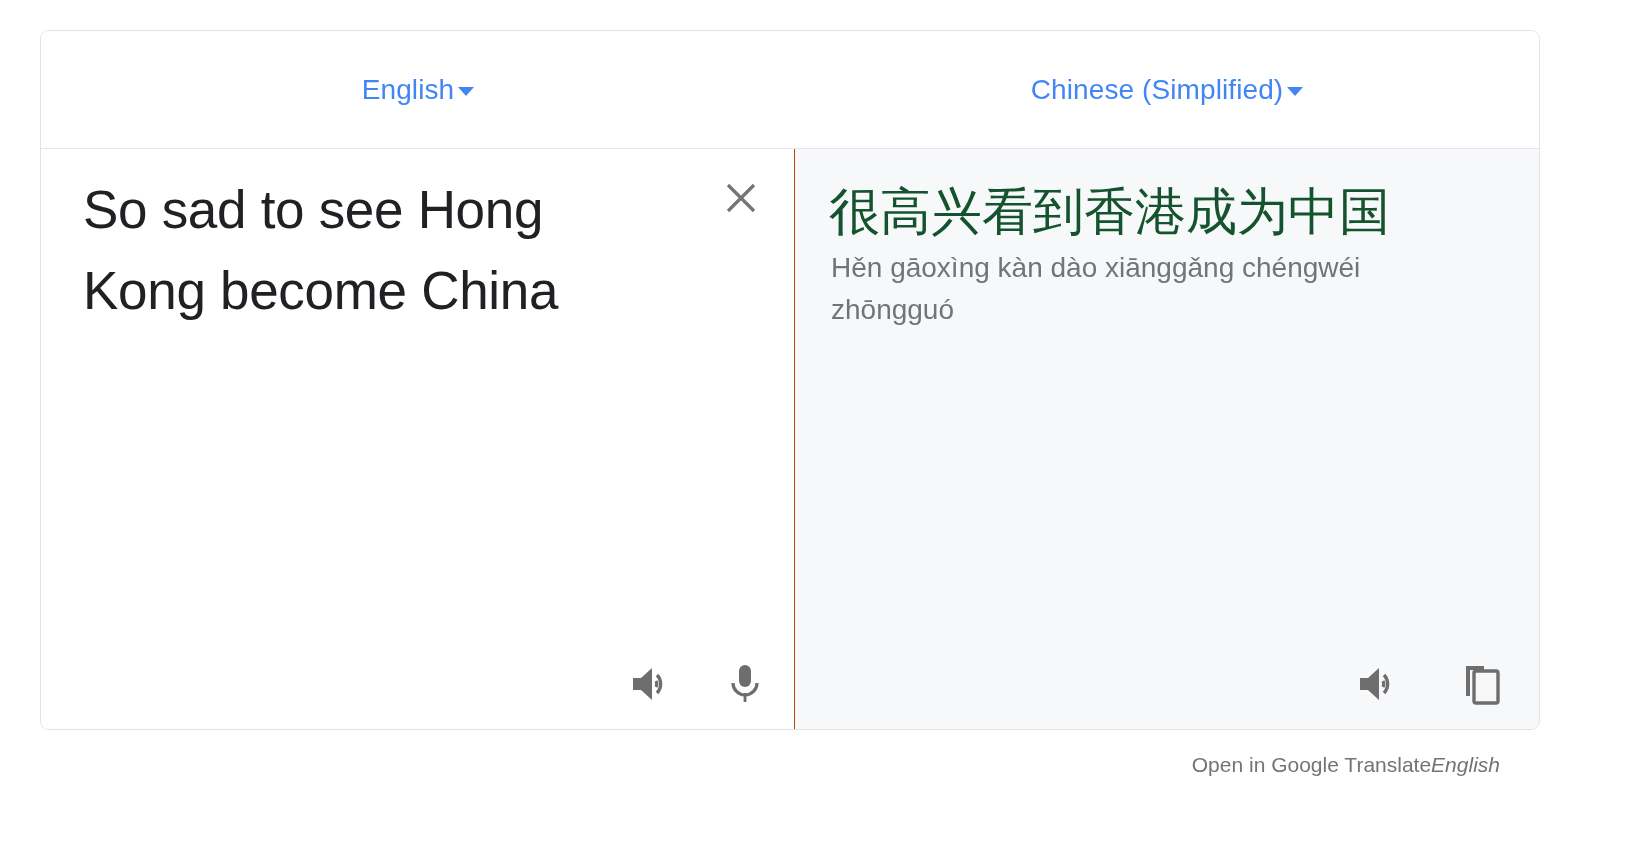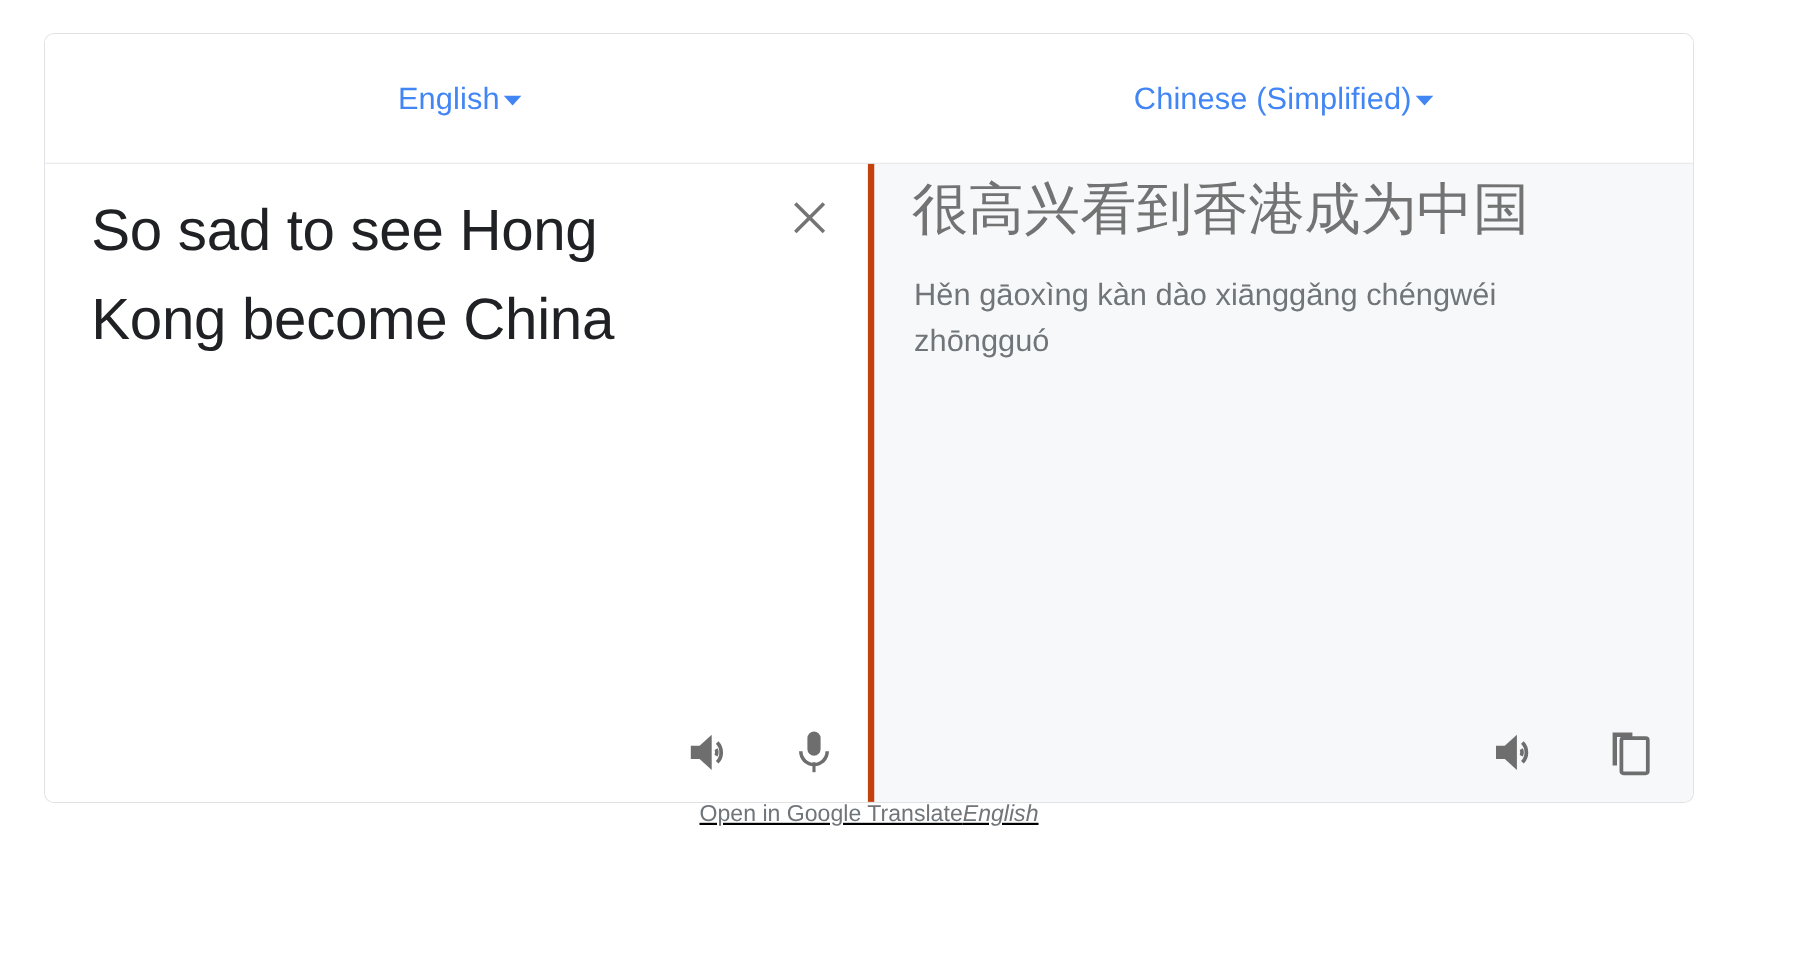--- a/index.html
+++ b/index.html
@@ -99,21 +99,21 @@
     min-height: 0;
   }
   .panel {
     position: relative;
     box-sizing: border-box;
     height: 100%;
   }
   .panel.source {
     width: 754px;
     background: #ffffff;
-    border-right: 6px solid #c2410c;
+    border-right: 1px solid #c2410c;
   }
   .panel.target {
     flex: 1 1 auto;
     background: #f7f8f9;
   }
 
   .src-text {
     position: absolute;
     left: 42px;
     top: 20px;
@@ -132,23 +132,23 @@
     right: 32px;
     top: 28px;
     width: 42px;
     height: 42px;
     cursor: pointer;
   }
 
   .tgt-text {
     position: absolute;
     left: 34px;
-    top: 6px;
+    top: 28px;
     width: 680px;
-    color: #737373;
+    color: #14532d;
     font-size: 51px;
     line-height: 70px;
     letter-spacing: 0px;
     word-wrap: break-word;
   }
   .tgt-pinyin {
     position: absolute;
     left: 36px;
     top: 98px;
     width: 600px;
@@ -180,29 +180,28 @@
     align-items: center;
     justify-content: center;
     cursor: pointer;
   }
   .icon-btn svg { display: block; }
 
   
   .card-footer {
     position: absolute;
     left: 40px;
-    top: 720px;
+    top: 745px;
     width: 1500px;
     height: 40px;
     display: flex;
     align-items: center;
-    justify-content: center;
+    justify-content: flex-end;
     box-sizing: border-box;
     padding: 0 40px 0 40px;
-    text-decoration: underline;
   }
   .footer-link {
     color: #70757a;
     font-size: 21px;
     line-height: 26px;
     cursor: pointer;
     white-space: nowrap;
   }
   .footer-link.feedback {
     font-style: italic;

